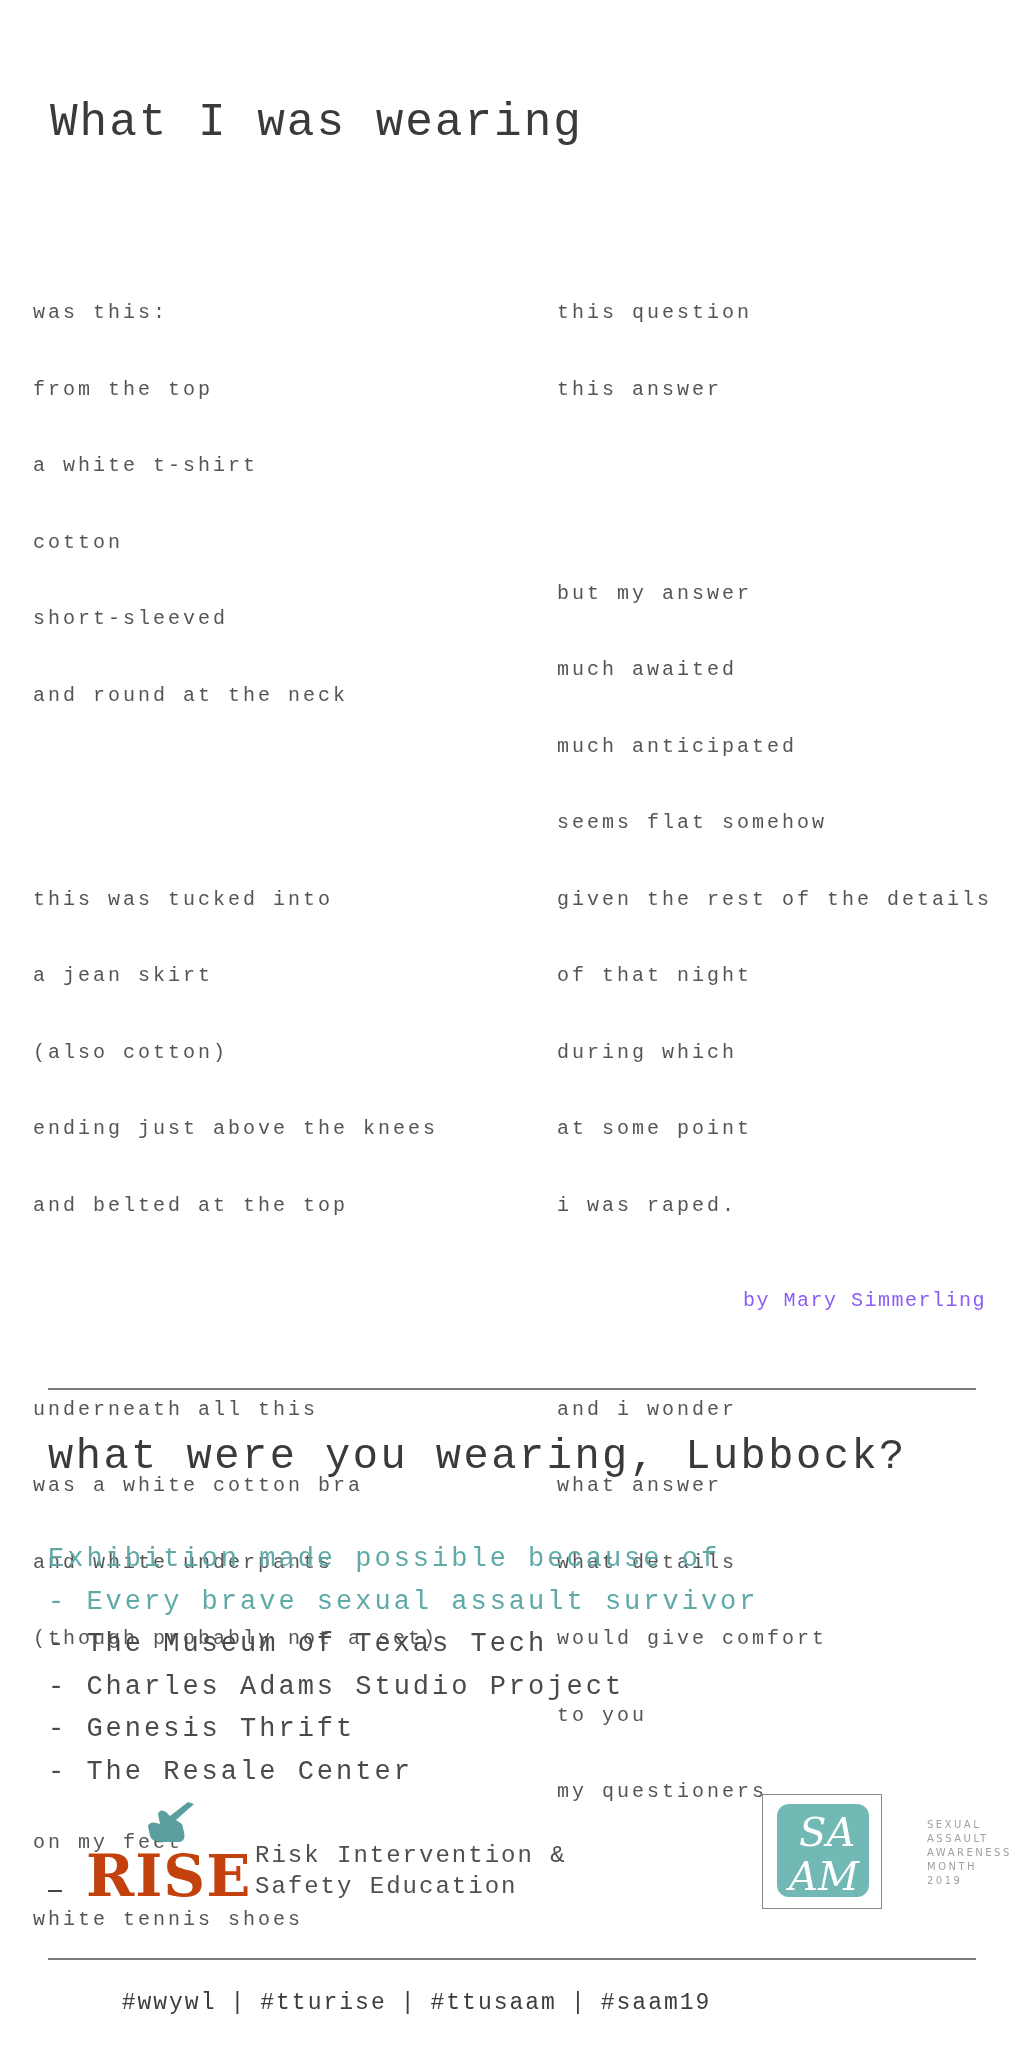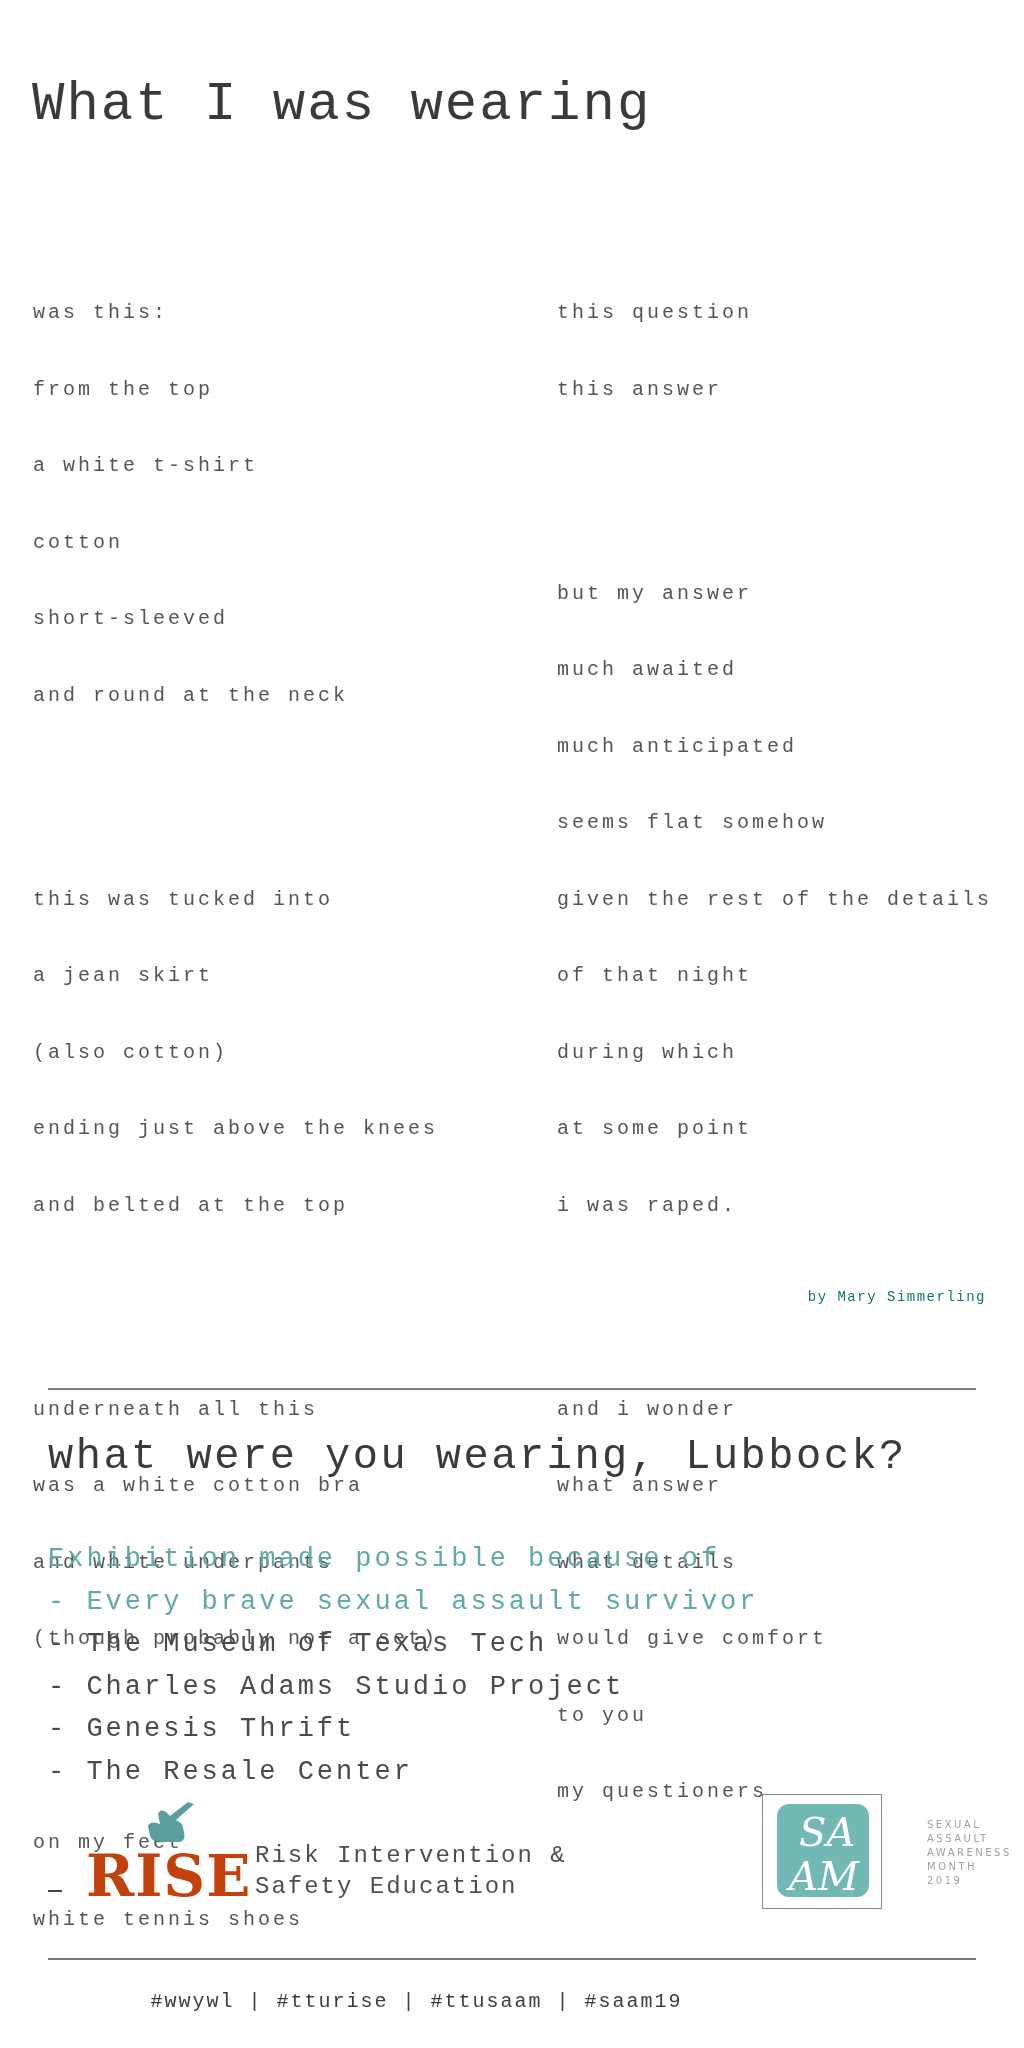--- a/index.html
+++ b/index.html
@@ -12,24 +12,24 @@
       height: 2048px;
       position: relative;
       overflow: hidden;
       font-family: "Liberation Mono", "DejaVu Sans Mono", monospace;
       color: #4a4a4a;
     }
     .title {
       position: absolute;
       left: 32px;
       top: 80px;
-      font-size: 54px;
+      font-size: 46px;
       letter-spacing: 2px;
       color: #3a3a3a;
-      margin: 0;
+      margin: 18px;
       font-weight: normal;
       line-height: 50px;
     }
     .poem-col {
       position: absolute;
       top: 198px;
       font-size: 20px;
       letter-spacing: 3px;
       line-height: 25.5px;
       color: #555555;
@@ -37,23 +37,23 @@
     }
     .poem-col.left { left: 33px; }
     .poem-col.right { left: 557px; }
     .stanza { margin-bottom: 25.5px; }
     .stanza:last-child { margin-bottom: 0; }
     .line { display: block; height: 25.5px; }
     .byline {
       position: absolute;
       right: 38px;
       top: 1289px;
-      font-size: 14px;
+      font-size: 20px;
       letter-spacing: 1.5px;
-      color: #0f766e;
+      color: #8b5cf6;
     }
     .divider {
       position: absolute;
       left: 48px;
       width: 928px;
       height: 2px;
       background: #7a7a7a;
     }
     .divider.top { top: 1388px; }
     .divider.bottom { top: 1958px; }
@@ -152,21 +152,21 @@
       color: #a0a0a0;
       margin-left: 37px;
     }
     .saam-text span { display: block; }
     .hashtags {
       position: absolute;
       left: 0;
       width: 833px;
       top: 1990px;
       text-align: center;
-      font-size: 20px;
+      font-size: 23px;
       letter-spacing: 2px;
       color: #3d3d3d;
       white-space: pre;
     }
     .hashtags .sep { margin: 0 14px; }
   </style>
 </head>
 <body>
 
 <h1 class="title">What I was wearing</h1>

